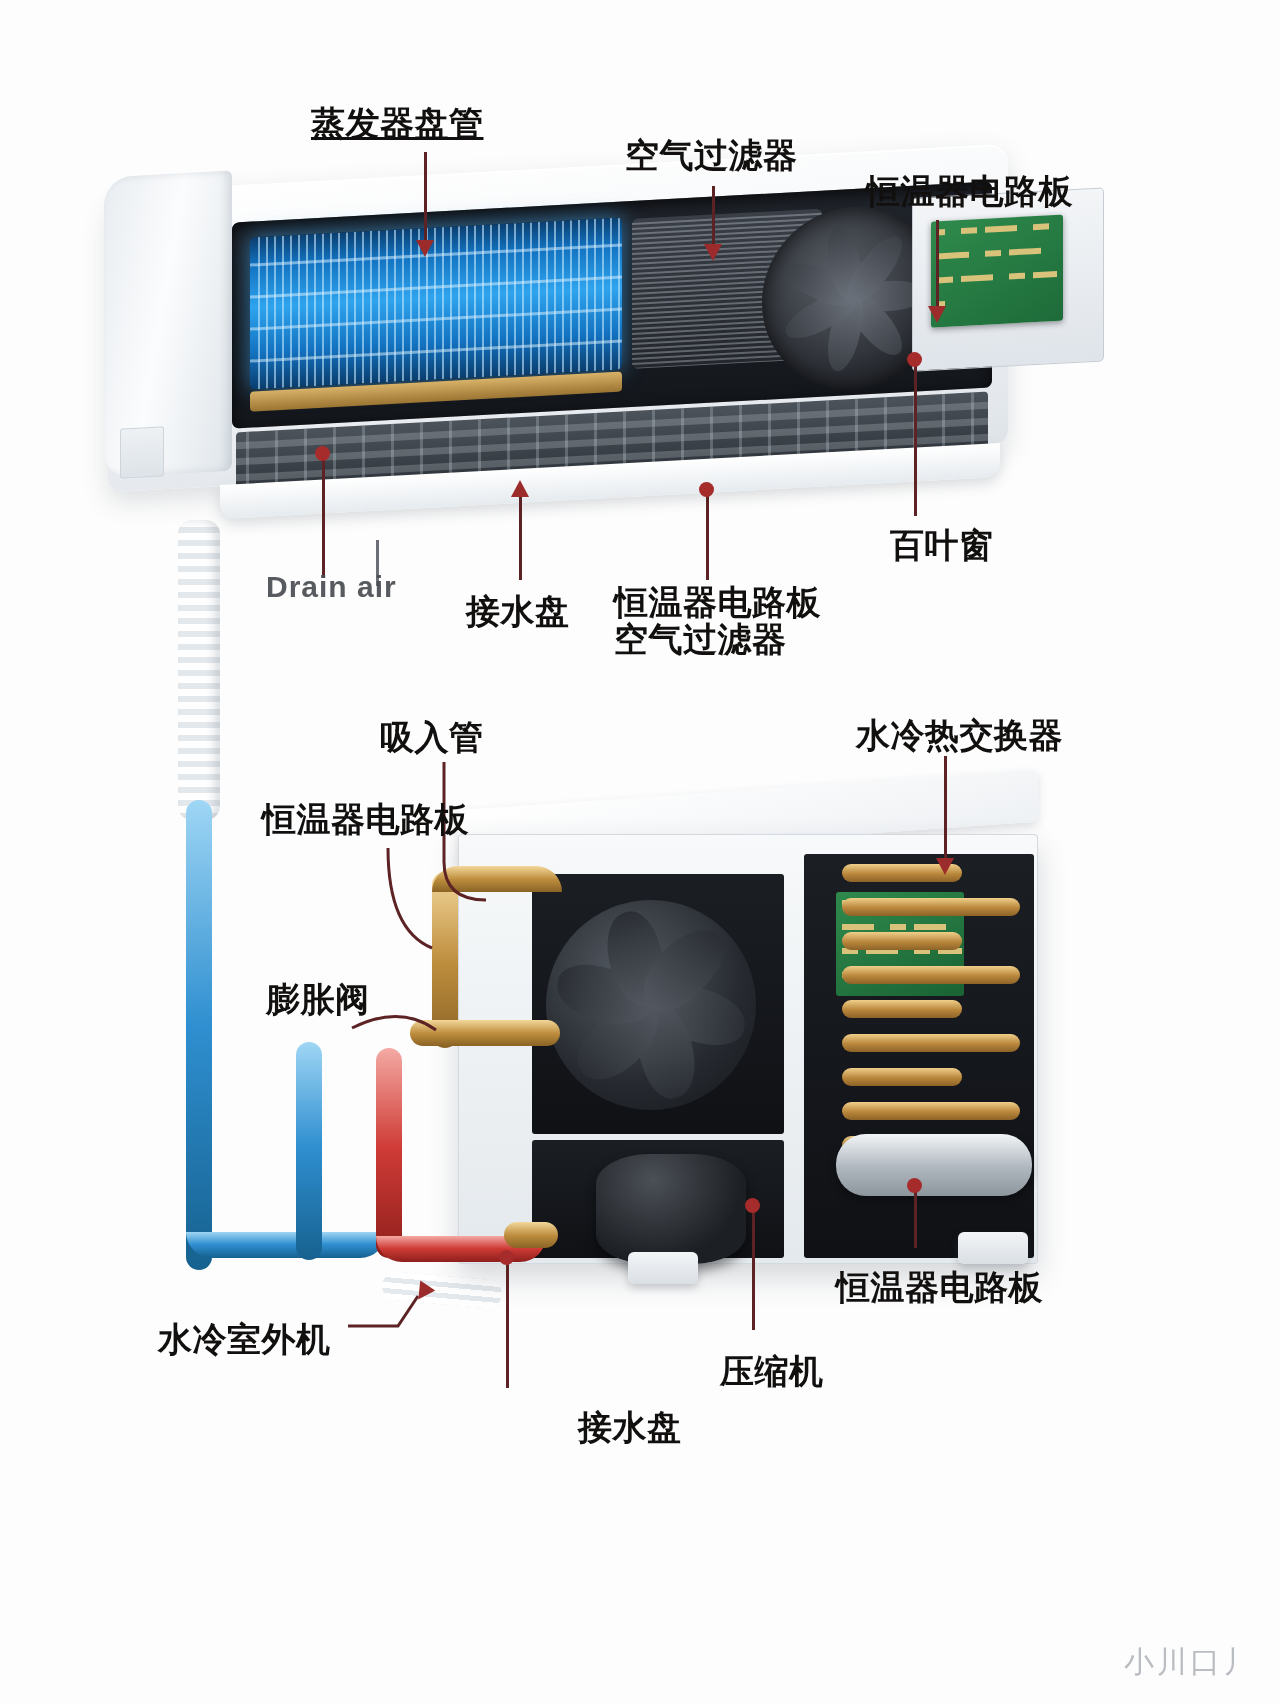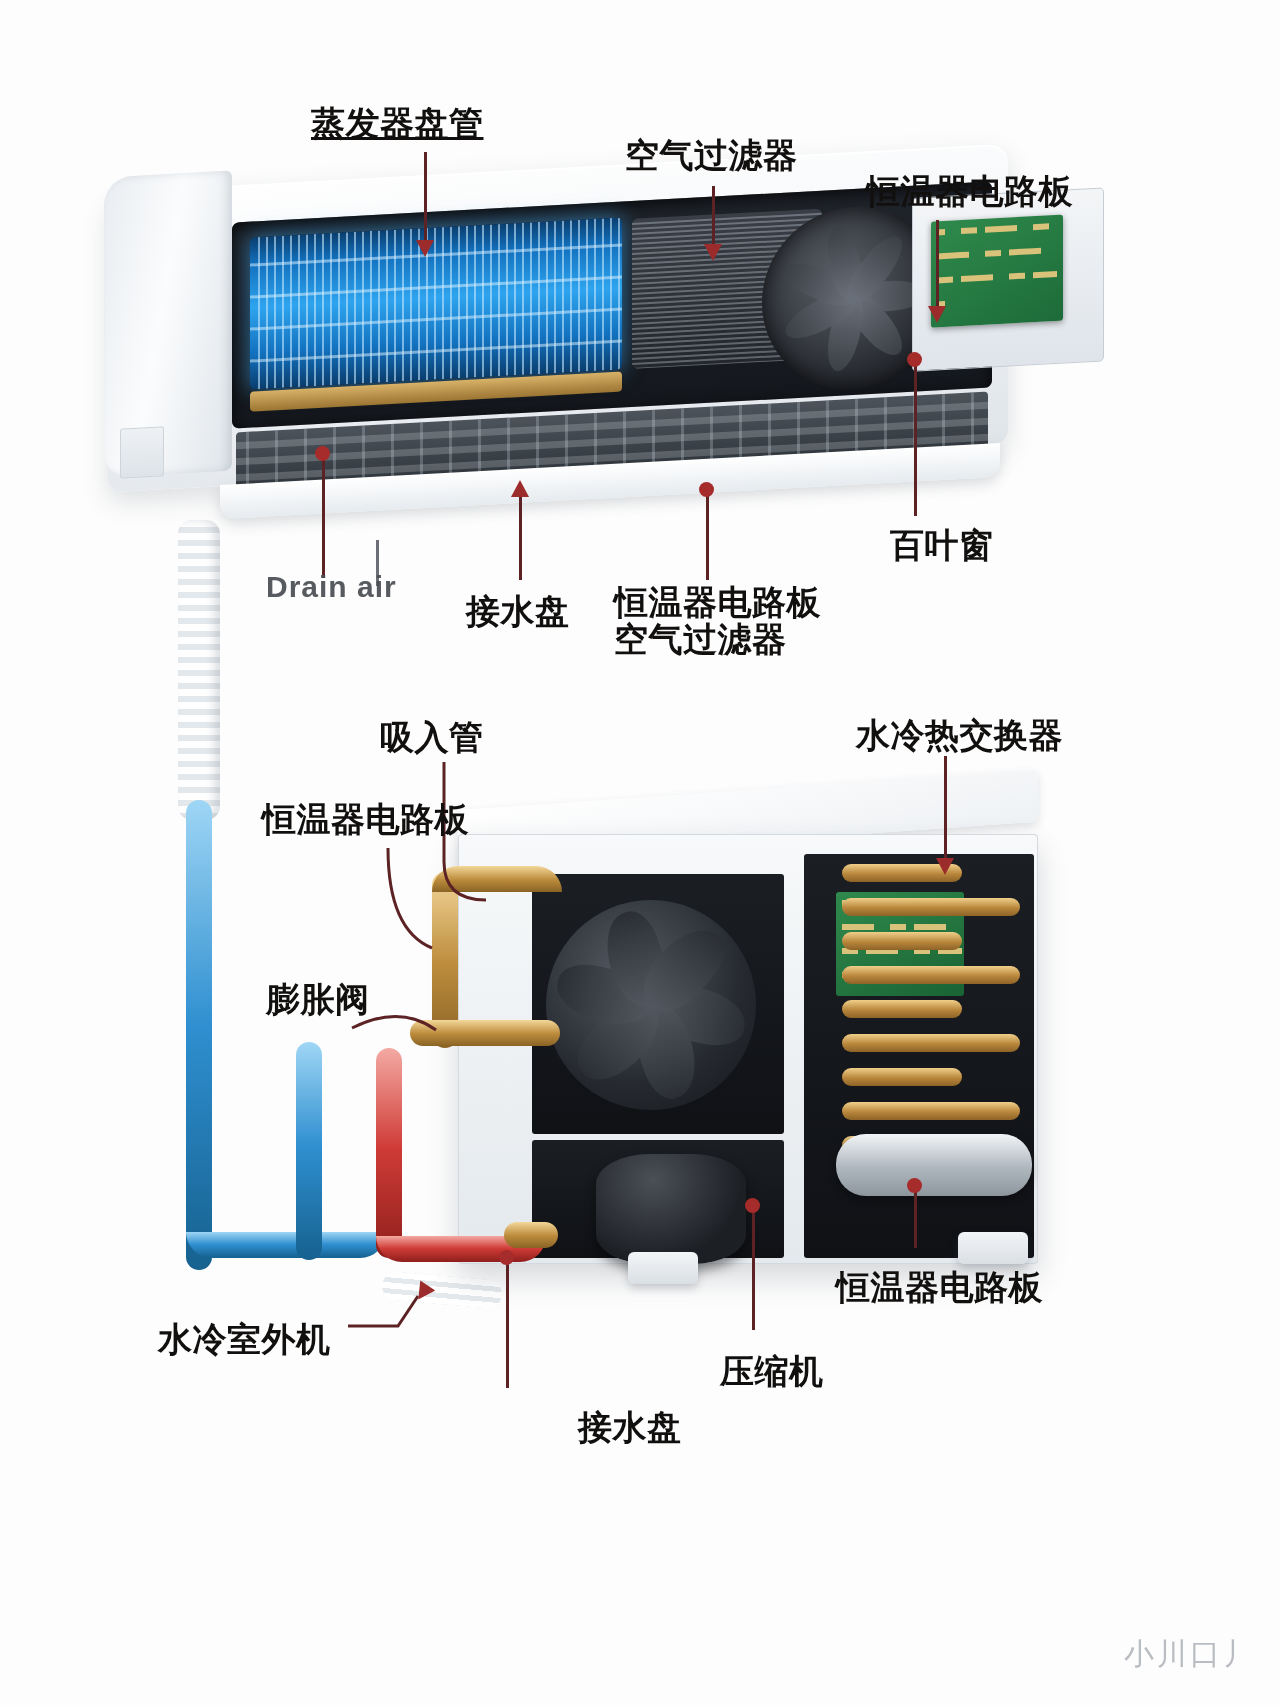--- a/index.html
+++ b/index.html
@@ -112,21 +112,21 @@
   .foot{position:absolute;width:70px;height:32px;background:linear-gradient(180deg,#f3f5f7,#dadfe4);
     border-radius:6px;box-shadow:0 4px 8px rgba(60,70,85,.25);}
 
   
   .pipe{position:absolute;border-radius:22px;}
   .pipe.blue{background:linear-gradient(180deg,#9fd6f5,#2f8fd0 48%,#16618f);}
   .pipe.red{background:linear-gradient(180deg,#f4a9a3,#cf3b36 48%,#8e1f1c);}
   .pipe.brass{background:linear-gradient(180deg,#f3d79a,#bd8d3d 52%,#8a6325);}
   .pipe.white{background:repeating-linear-gradient(180deg,#fff 0 6px,#e4e9ed 6px 11px);}
 
-  .wm{position:absolute;right:24px;bottom:30px;font-size:30px;color:#b9bdc2;letter-spacing:3px;}
+  .wm{position:absolute;right:24px;bottom:22px;font-size:30px;color:#b9bdc2;letter-spacing:3px;}
   .drainword{position:absolute;font-weight:700;font-size:30px;color:#4a4e53;
     letter-spacing:1px;opacity:.92;}
 </style>
 </head>
 <body>
 
 <div id="stage">
 
   <div id="indoor">
     <div class="iu-body"></div>

